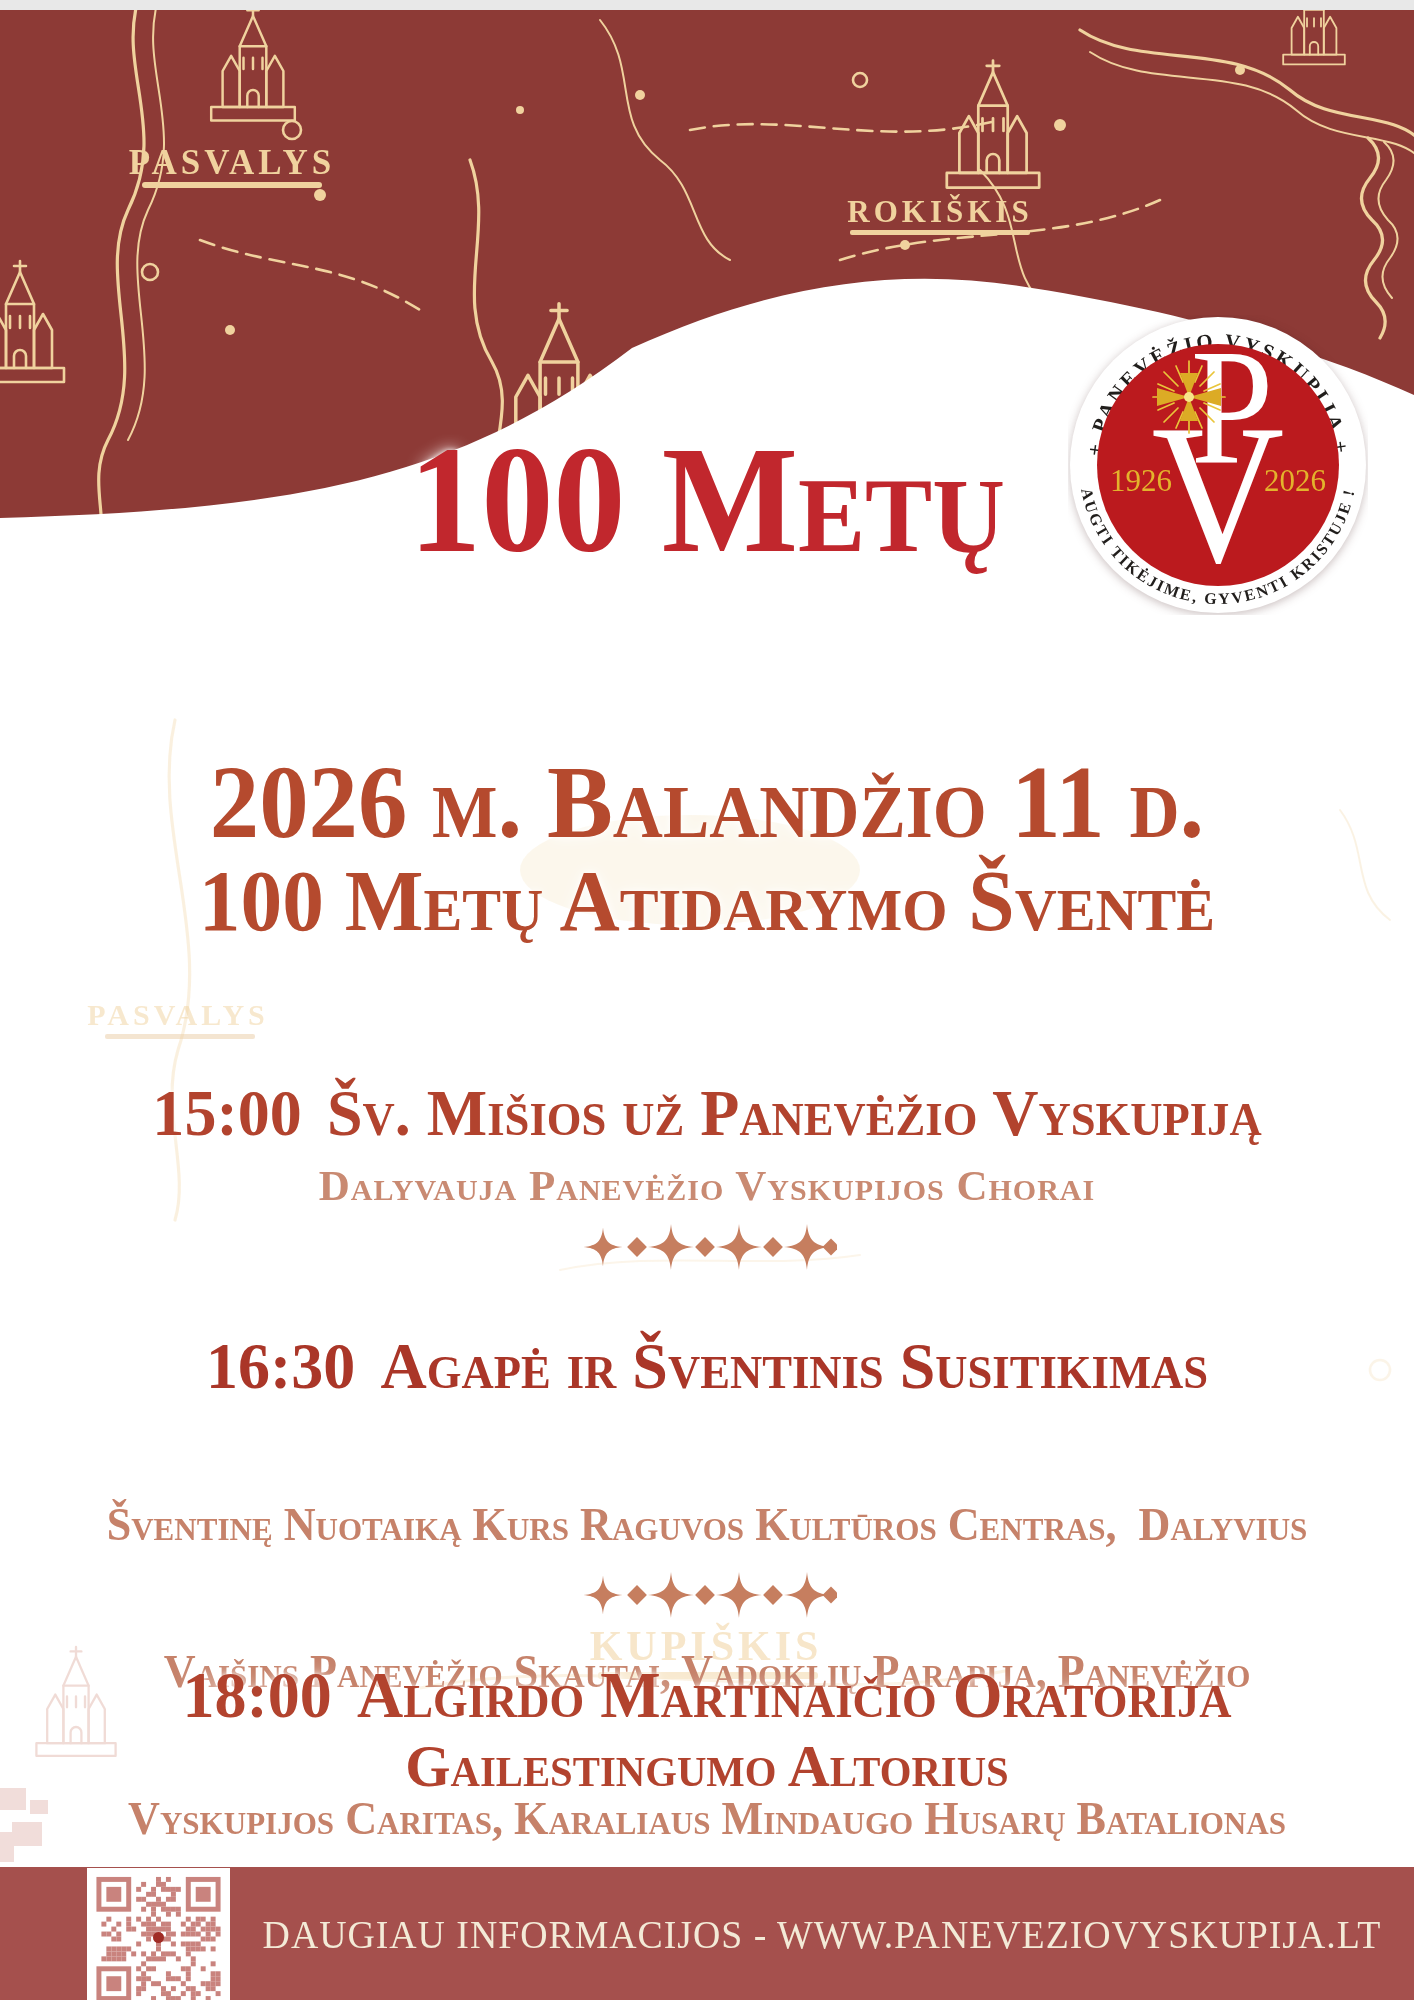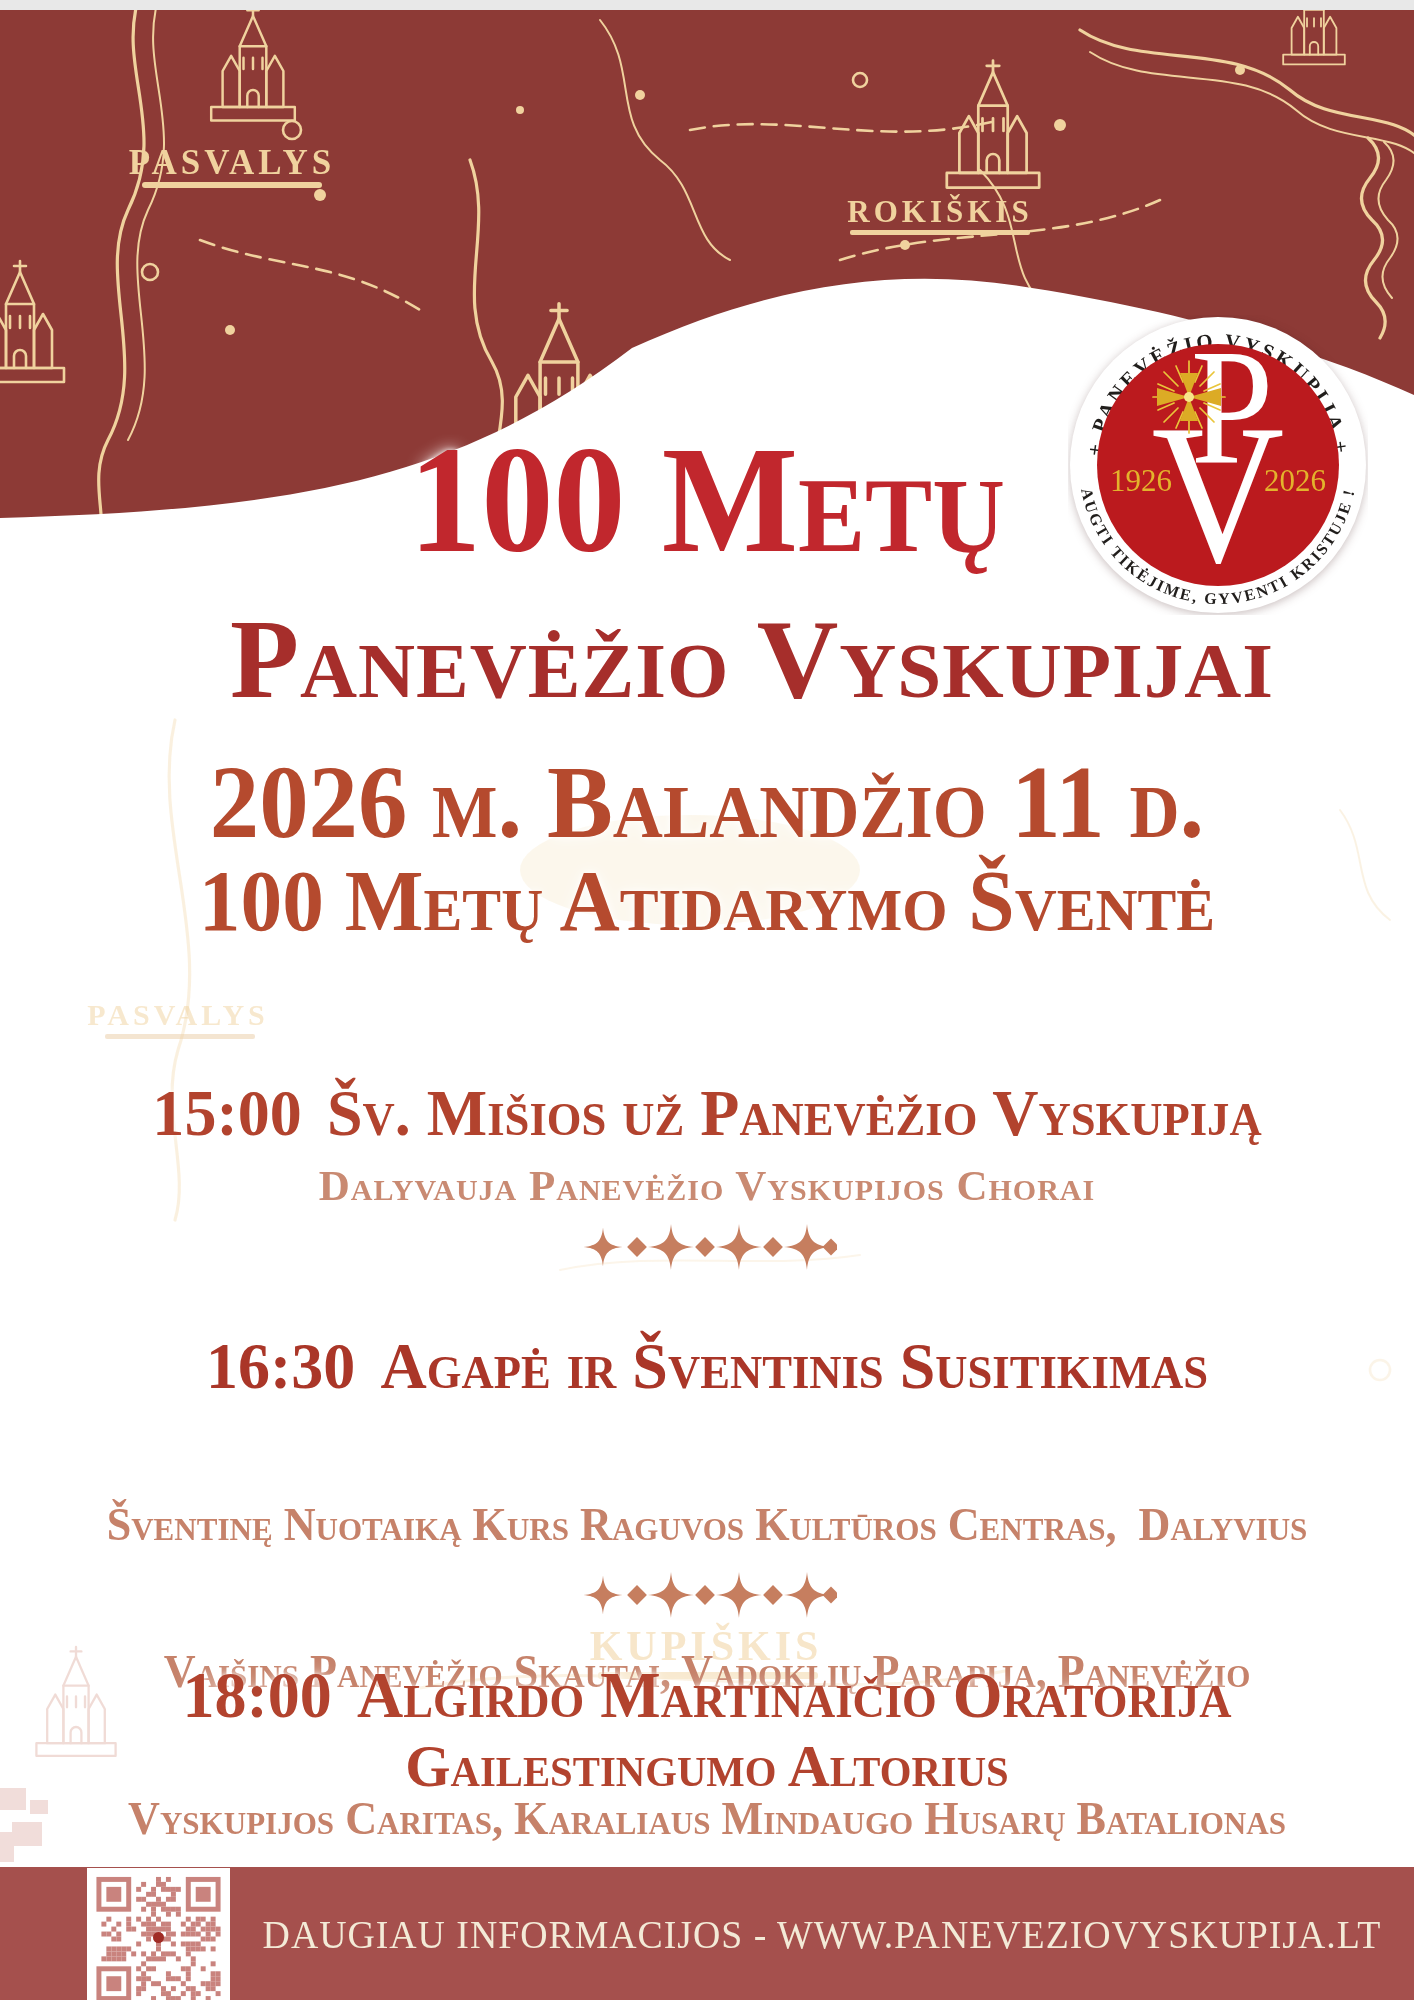--- a/index.html
+++ b/index.html
@@ -194,21 +194,20 @@
           <path d="M0,0 L-9,24 L9,24 Z"></path>
       </g>
       <circle r="5" fill="#f7e58a"></circle>
     </g>
 
     <text class="yr" x="73" y="176">1926</text>
     <text class="yr" x="227" y="176">2026</text>
   </svg>
 
   <div class="line t1 glow">100 Metų</div>
-  <div class="line t2 glow">Panevėžio Vyskupijai</div>
 
   <div class="line d1 glow">2026 m. Balandžio 11 d.</div>
   <div class="line d2 glow">100 Metų Atidarymo Šventė</div>
 
   <div class="line h15 glow"><span class="time">15:00</span><span>Šv. Mišios už Panevėžio Vyskupiją</span></div>
   <div class="line sub15">Dalyvauja Panevėžio Vyskupijos Chorai</div>
 
   <svg class="divider div1" viewBox="0 0 260 52">
     <g class="sparkle">
       <path transform="translate(26,26) scale(0.85)" d="M0,-23 C1.5,-7 7,-1.5 23,0 C7,1.5 1.5,7 0,23 C-1.5,7 -7,1.5 -23,0 C-7,-1.5 -1.5,-7 0,-23 Z"></path>

